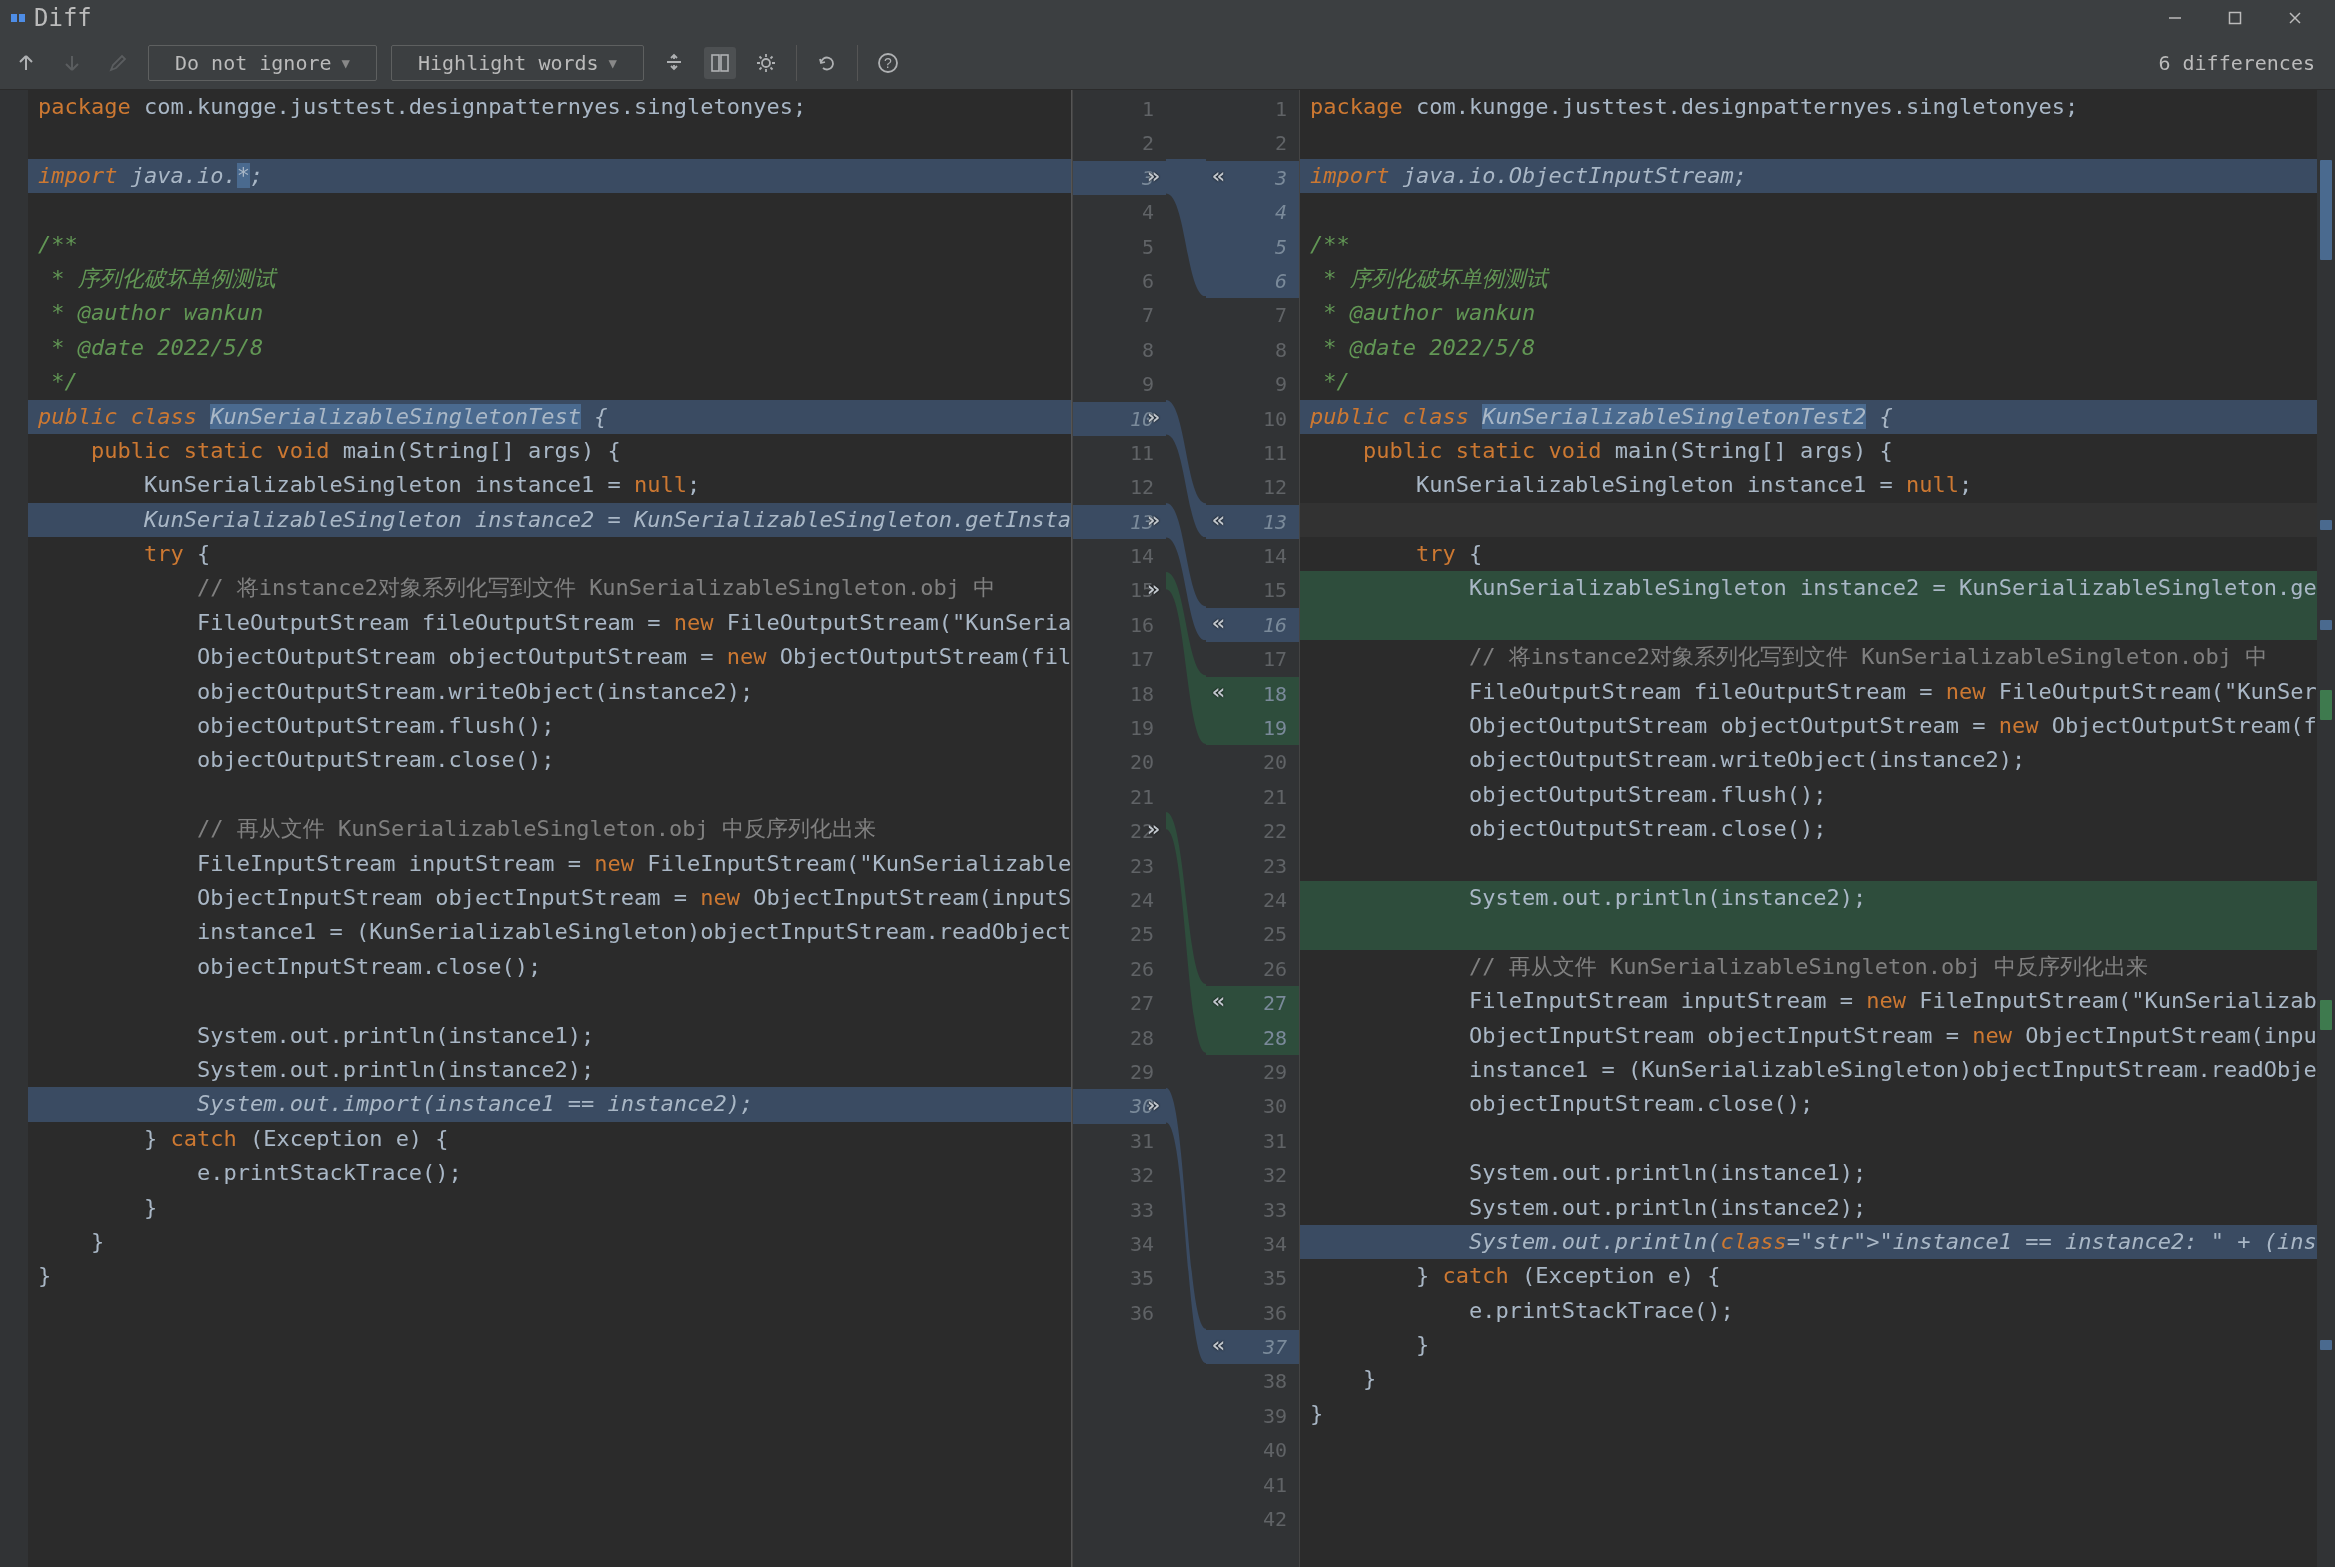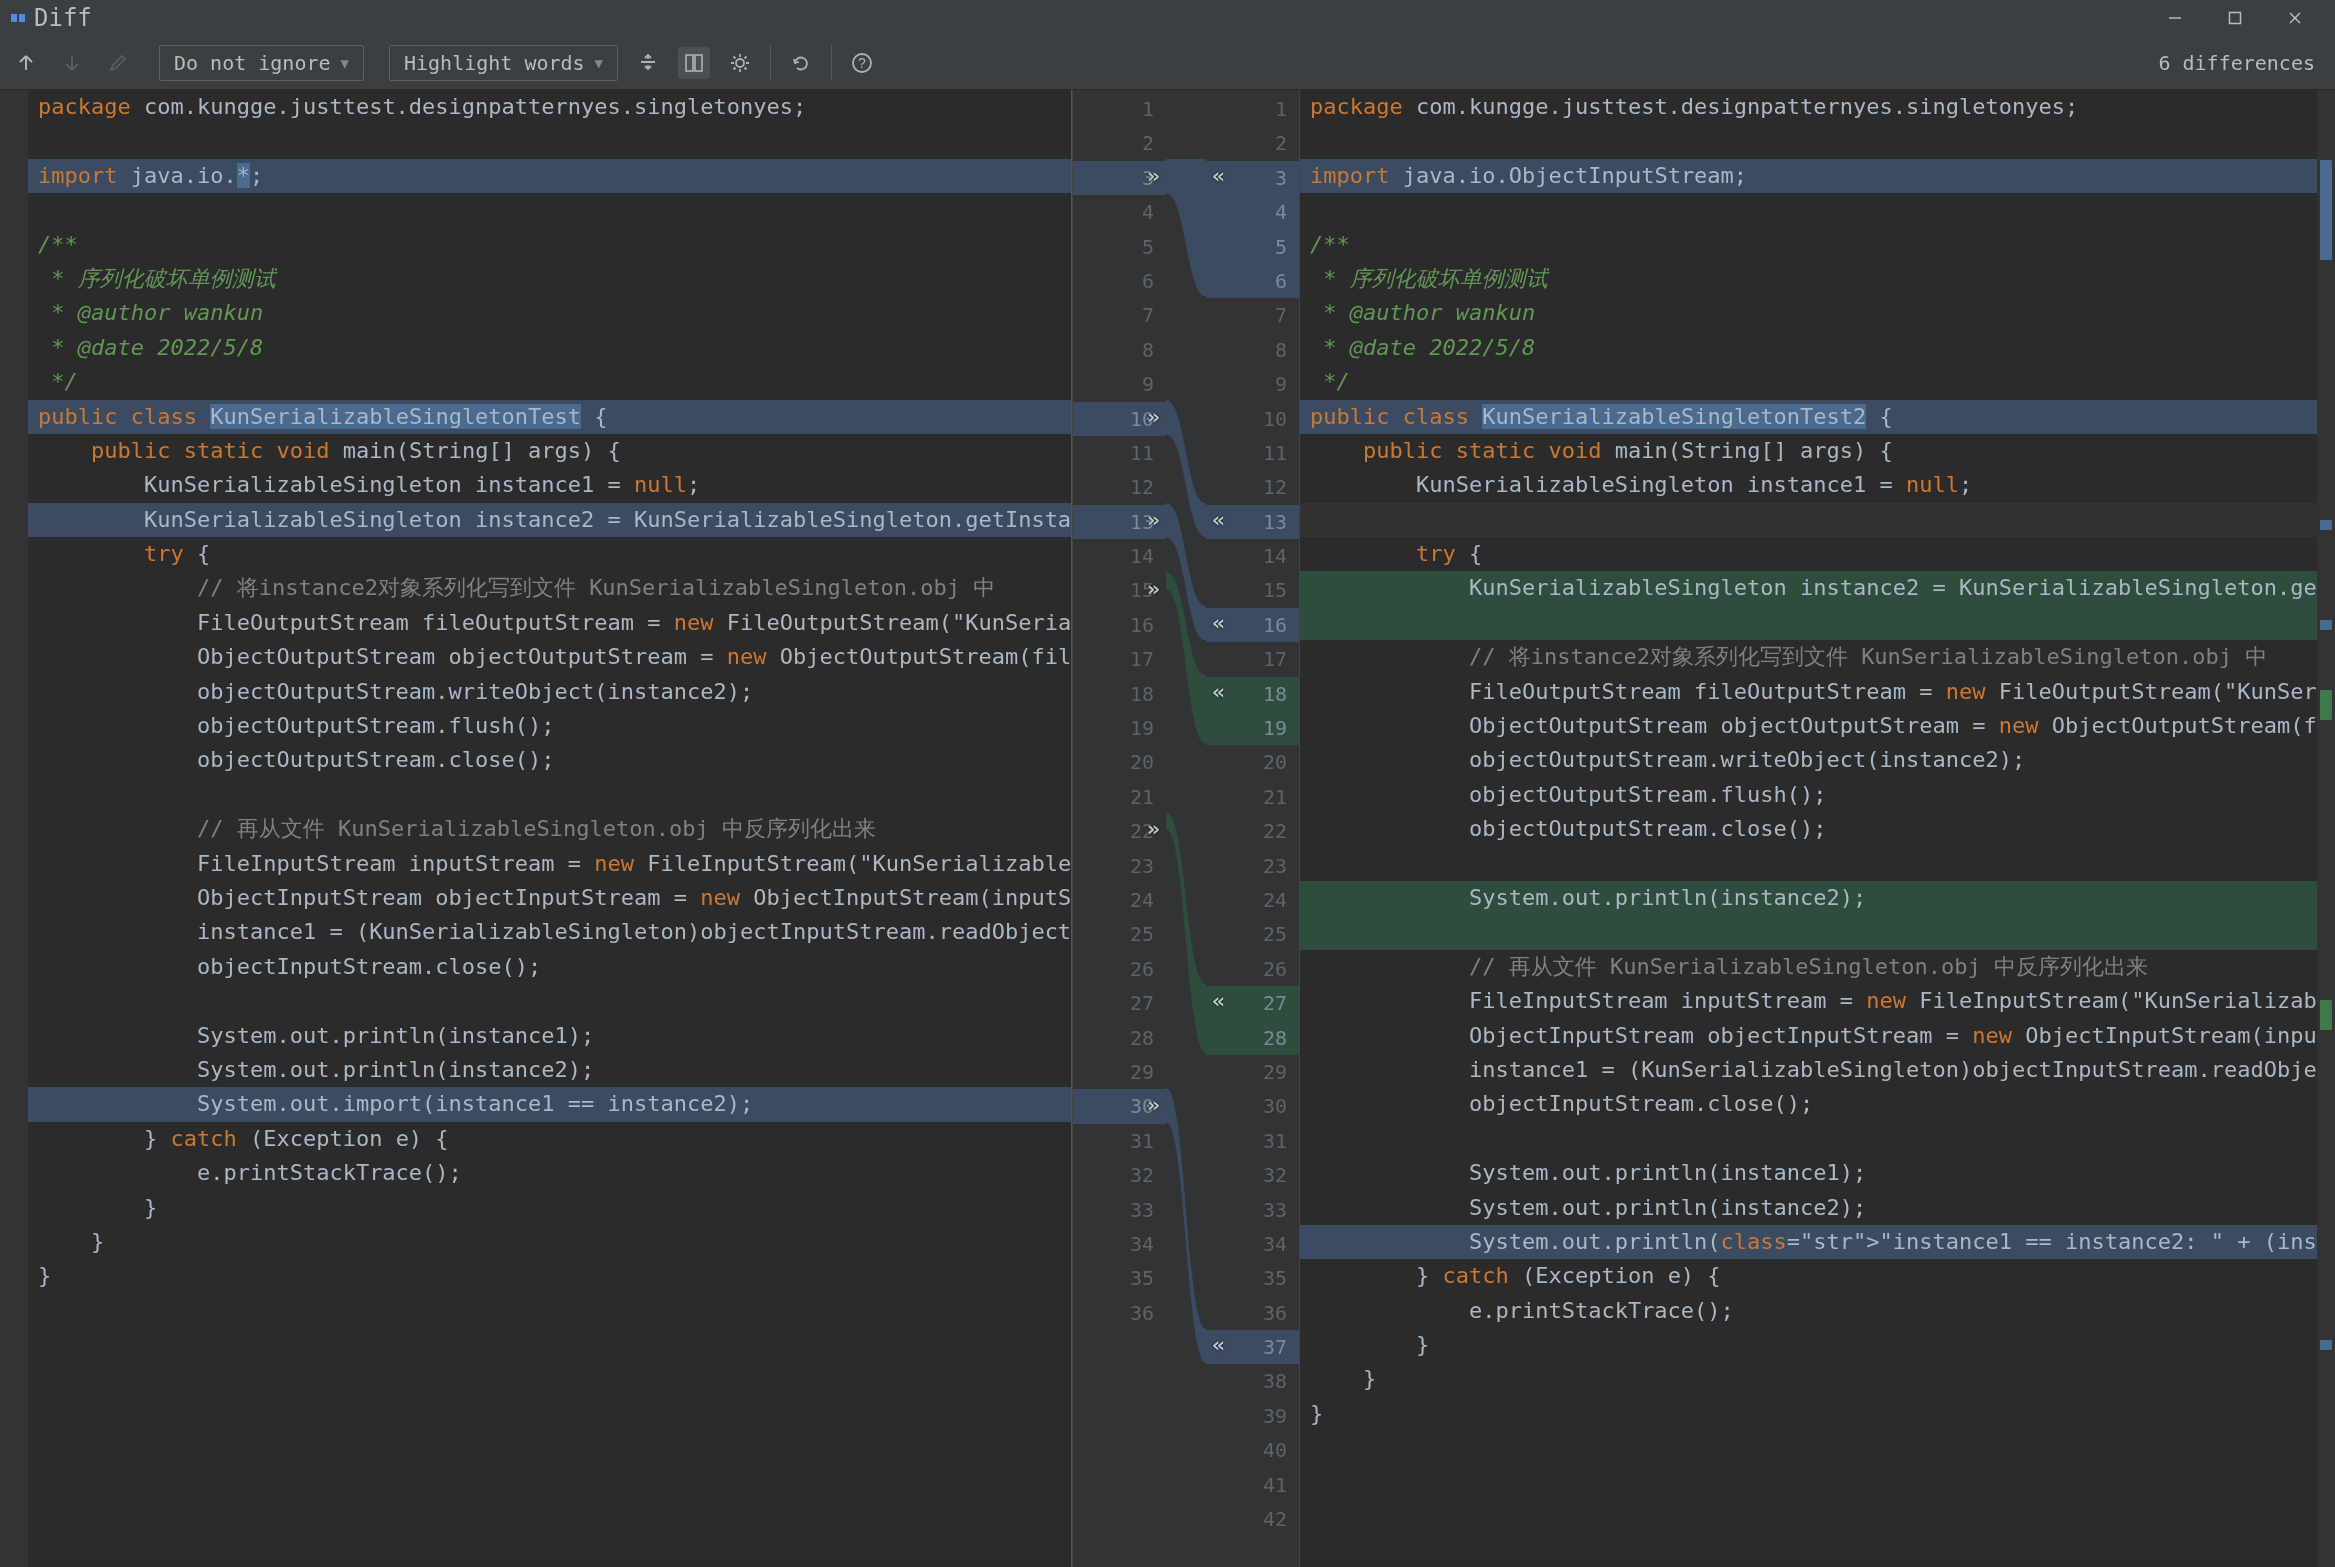--- a/index.html
+++ b/index.html
@@ -8,39 +8,39 @@
   .titlebar .t-icon { width:16px; height:16px; margin-right:8px; display:inline-block; }
   .titlebar .t-icon svg{display:block;}
   .titlebar .title { flex:0 0 auto; }
   .titlebar .spacer { flex:1 1 auto; }
   .win-btn { width:60px; height:36px; display:flex; align-items:center; justify-content:center; color:#bbbbbb; }
   .win-btn svg{display:block;}
   .toolbar { height:54px; background:#3c3f41; border-bottom:1px solid #2b2b2b; display:flex; align-items:center; padding:0 10px; gap:14px; }
   .tb-btn { width:32px; height:32px; display:flex; align-items:center; justify-content:center; color:#afb1b3; }
   .tb-btn.disabled { color:#5a5d5f; }
   .tb-btn svg{display:block;}
-  .combo { height:36px; padding:0 14px; border:1px solid #5e6060; background:#3c3f41; display:flex; align-items:center; gap:10px; color:#bbbbbb; font-size:20px; border-radius:2px;margin-left:11px;}
+  .combo { height:36px; padding:0 26px; border:1px solid #5e6060; background:#3c3f41; display:flex; align-items:center; gap:10px; color:#bbbbbb; font-size:20px; border-radius:2px;}
   .combo .arrow{font-size:14px;color:#888;}
   .tb-sep{width:1px;height:36px;background:#555;}
   .toolbar .spacer{flex:1 1 auto;}
   .diff-count{color:#bbbbbb;font-size:20px;padding-right:10px;}
   .main { position:absolute; top:90px; left:0; right:0; bottom:0; display:flex; background:#2b2b2b; }
   .pane-left { flex:0 0 1072px; display:flex; overflow:hidden; border-right:1px solid #555; }
   .marker-strip{flex:0 0 28px; background:#313335;}
   .code-left { flex:1 1 auto; background:#2b2b2b; overflow:hidden; position:relative; }
   .gutter { flex:0 0 94px; background:#313335; text-align:right; color:#606366; padding-top:2px; position:relative; }
   .gutter.left { border-left:1px solid #444; }
   .gutter.right { border-right:1px solid #444; }
   .connector { flex:0 0 40px; background:#313335; position:relative; }
   .pane-right { flex:1 1 auto; display:flex; overflow:hidden; }
   .code-right { flex:1 1 auto; background:#2b2b2b; overflow:hidden; position:relative; }
   .marker-strip-r{flex:0 0 18px;background:#313335;position:relative;}
   .line { height:34.4px; line-height:34.4px; white-space:pre; padding-left:10px; font-size:22px; position:relative; }
   .gline { height:34.4px; line-height:34.4px; padding-right:12px; position:relative; font-size:20px; }
-  .hl-blue { background:#3a4b62; }
+  .hl-blue { background:#3a4b62;font-style:italic; }
   .hl-green { background:#2e4d3c; }
   .hl-word { background:#4a6a8f; }
   .kw { color:#cc7832; }
   .cmt { color:#808080; }
   .doc { color:#629755; font-style:italic;}
   .arrow-marker{position:absolute; color:#c0c6cc; font-size:22px; font-weight:bold; text-shadow:0 0 2px #000;}
   .sel-line { background:#323232; }
   .ln-active{color:#a4a3a3;}
   .gutter .hl-blue, .gutter .hl-green { color:#7a8a9a; }
   .marker-box{position:absolute;left:3px;right:3px;height:6px;border-radius:1px;}

